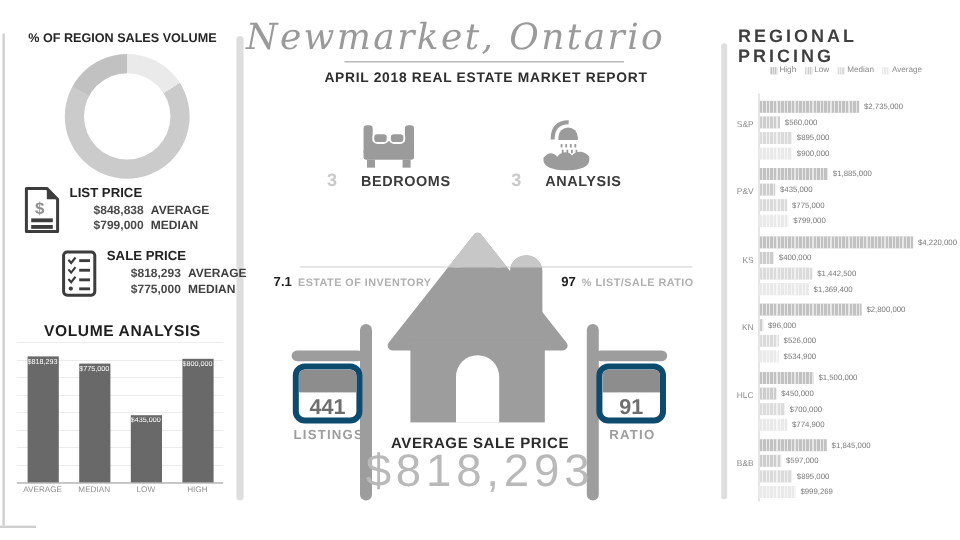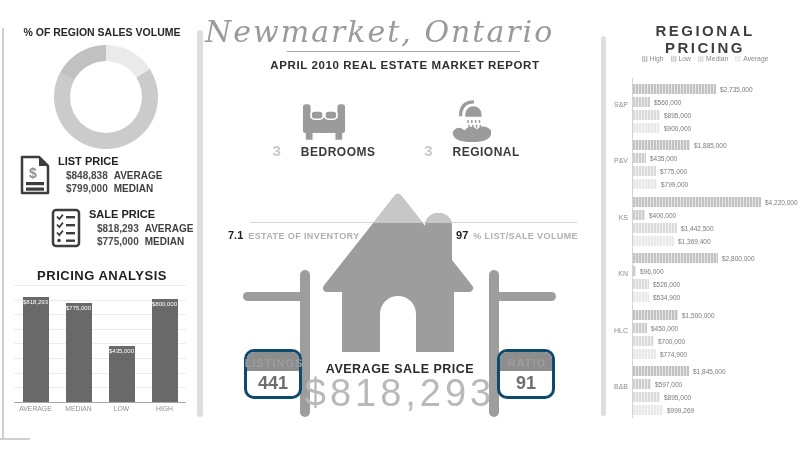--- a/index.html
+++ b/index.html
@@ -9,21 +9,21 @@
   
   .edge-line{background:#cfcfcf;}
   .sep{background:#dedede;border-radius:3px;}
   
   .lp-title{left:10px;top:26px;width:184px;text-align:center;font-size:10.5px;font-weight:bold;color:#262626;}
   .donut{left:54px;top:45px;width:104px;height:104px;border-radius:50%;}
   .donut-hole{position:absolute;left:16px;top:16px;width:72px;height:72px;border-radius:50%;background:#fff;}
   .price-block{display:flex;align-items:flex-start;}
   .pb-text{margin-left:8px;}
   .pb-title{font-size:11px;font-weight:bold;color:#222;margin-bottom:2px;}
-  .pb-row{font-size:10px;font-weight:bold;color:#4a4a4a;margin-left:8px;line-height:13px;}
+  .pb-row{font-size:10px;font-weight:bold;color:#4a4a4a;margin-left:20px;line-height:13px;}
   .pb-row .lbl{margin-left:6px;color:#3f3f3f;}
   .pa-title{left:10px;top:268px;width:184px;text-align:center;font-size:13px;font-weight:bold;color:#1f1f1f;letter-spacing:.5px;}
   #pa-chart{left:14px;top:285px;width:172px;height:117px;display:flex;align-items:flex-end;
             justify-content:space-around;border-bottom:1px solid #a6a6a6;
             background-image:repeating-linear-gradient(to bottom,#ececec 0,#ececec 1px,transparent 1px,transparent 14.6px);}
   .pa-bar{width:26px;background:#696969;}
   .pa-bar-label{display:block;font-size:6px;color:#fff;text-align:center;margin-top:2px;white-space:nowrap;overflow:hidden;}
   #pa-xlabels{left:14px;top:405px;width:172px;display:flex;justify-content:space-around;}
   .pa-xlabel{width:40px;text-align:center;font-size:6.8px;color:#8f8f8f;}
   
@@ -35,29 +35,29 @@
   .stat-label-row{text-align:center;white-space:nowrap;}
   .stat-count{font-size:15px;font-weight:bold;color:#c9c9c9;margin-right:6px;}
   .stat-word{font-size:12px;font-weight:bold;color:#3b3b3b;letter-spacing:.5px;padding-left:14px;}
   .inv-line{left:250px;top:222px;width:327px;height:1px;background:#d6d6d6;}
   .inv-text{left:228px;top:225px;white-space:nowrap;}
   .ratio-text{left:430px;top:225px;width:148px;text-align:right;white-space:nowrap;}
   .metric-num{font-size:11px;font-weight:bold;color:#1d1d1d;margin-right:5px;}
   .metric-lbl{font-size:9px;font-weight:bold;color:#b0b0b0;letter-spacing:.4px;}
   .pole{background:#9d9d9d;border-radius:5px;width:10px;height:147px;top:270px;}
   .arm{background:#9d9d9d;border-radius:4.5px;width:60px;height:9px;top:292px;}
-  .signbox{width:58px;height:50px;top:303px;border:3px solid #0c4a6e;border-radius:10px;background:#fff;
-           box-sizing:border-box;overflow:hidden;margin-top:46px;}
+  .signbox{width:58px;height:50px;top:303px;border:5px solid #0c4a6e;border-radius:10px;background:#fff;
+           box-sizing:border-box;overflow:hidden;}
   .sign-head{height:19px;background:#8d8d8d;}
   .sign-num{text-align:center;font-size:18px;font-weight:bold;color:#6e6e6e;line-height:24px;}
   .sign-caption{top:357px;width:80px;text-align:center;font-size:11px;font-weight:bold;color:#9d9d9d;letter-spacing:1px;}
   .avg-label{left:300px;top:362px;width:200px;text-align:center;font-size:12.5px;font-weight:bold;color:#2b2b2b;letter-spacing:.5px;}
   .big-price{left:270px;top:372px;width:260px;text-align:center;font-size:38px;color:#b9b9b9;letter-spacing:4px;}
   
-  .rp-title{left:615px;top:22px;width:180px;text-align:center;font-size:15px;font-weight:bold;color:#3f3f3f;letter-spacing:2.5px;}
+  .rp-title{left:615px;top:22px;width:180px;font-size:15px;font-weight:bold;color:#3f3f3f;letter-spacing:2.5px;}
   #rp-legend{left:610px;top:55px;width:190px;display:flex;justify-content:center;align-items:center;gap:7px;}
   .rp-legend-item{display:flex;align-items:center;gap:2px;}
   .rp-marker{width:6px;height:6px;
      background-image:repeating-linear-gradient(90deg,rgba(255,255,255,0) 0 1px,rgba(255,255,255,.6) 1px 2px);}
   .rp-legend-text{font-size:6.8px;color:#8a8a8a;}
   #rp-chart{left:600px;top:78px;width:200px;height:340px;}
   .rp-axis{position:absolute;left:32px;top:0;bottom:0;width:1px;background:#d4d4d4;}
   .rp-group{position:absolute;left:0;width:100%;}
   .rp-region{position:absolute;left:0;top:17px;width:28px;text-align:right;font-size:7px;color:#8a8a8a;}
   .rp-row{display:flex;align-items:center;height:10px;margin-bottom:3px;padding-left:33px;}
@@ -111,21 +111,21 @@
         <rect x="15" y="31.5" width="9" height="2.4"></rect>
       </g>
     </svg>
     <div class="pb-text">
       <div class="pb-title">SALE PRICE</div>
       <div class="pb-row"><span>$818,293</span><span class="lbl">AVERAGE</span></div>
       <div class="pb-row"><span>$775,000</span><span class="lbl">MEDIAN</span></div>
     </div>
   </div>
 
-  <div class="abs pa-title">PRICING ANALYSIS</div>
+  <div class="abs pa-title">VOLUME ANALYSIS</div>
   <div class="abs" id="pa-chart">
       <div class="pa-bar" style="height: 105px; background: rgb(105, 105, 105);">
         <span class="pa-bar-label">$818,293</span>
       </div>
       <div class="pa-bar" style="height: 99px; background: rgb(105, 105, 105);">
         <span class="pa-bar-label">$775,000</span>
       </div>
       <div class="pa-bar" style="height: 56px; background: rgb(105, 105, 105);">
         <span class="pa-bar-label">$435,000</span>
       </div>
@@ -135,21 +135,21 @@
     </div>
   <div class="abs" id="pa-xlabels">
       <div class="pa-xlabel">AVERAGE</div>
       <div class="pa-xlabel">MEDIAN</div>
       <div class="pa-xlabel">LOW</div>
       <div class="pa-xlabel">HIGH</div>
     </div>
 
   <div class="abs script-title">Newmarket, Ontario</div>
   <div class="abs script-underline"></div>
-  <div class="abs report-title">APRIL 2010 REAL ESTATE MARKET REPORT</div>
+  <div class="abs report-title">APRIL 2018 REAL ESTATE MARKET REPORT</div>
 
   <svg class="abs" style="left:302px;top:104px;" width="44" height="37" viewBox="0 0 46 38" fill="#9b9b9b">
     <rect x="1" y="0" width="8" height="26" rx="3"></rect>
     <rect x="37" y="0" width="8" height="26" rx="3"></rect>
     <rect x="7" y="14" width="32" height="9"></rect>
     <rect x="9.5" y="7" width="12.5" height="8.5" rx="3.5" stroke="#fff" stroke-width="1.6"></rect>
     <rect x="24" y="7" width="12.5" height="8.5" rx="3.5" stroke="#fff" stroke-width="1.6"></rect>
     <rect x="1" y="21" width="44" height="9" rx="2"></rect>
     <rect x="4" y="30" width="7" height="7"></rect>
     <rect x="35" y="30" width="7" height="7"></rect>
@@ -170,29 +170,29 @@
         <rect x="22" y="26" width="1.6" height="3"></rect>
       <rect x="26" y="26" width="1.6" height="3"></rect>
         <rect x="30" y="26" width="1.6" height="3"></rect>
       <rect x="19" y="31" width="1.6" height="3"></rect>
         <rect x="23" y="31" width="1.6" height="3"></rect>
       <rect x="27" y="31" width="1.6" height="3"></rect>
     </g>
     <path d="M2,33 C7,27 11,29 14,32 C18,27 24,27 27,31 C31,26 38,27 42,32 L42,35 C42,41 34,44 22,44 C10,44 2,41 2,35 Z"></path>
   </svg>
   <div class="abs stat-label-row" style="left:412px;top:142px;width:120px;">
-    <span class="stat-count">3</span><span class="stat-word">REGIONAL</span>
+    <span class="stat-count">3</span><span class="stat-word">ANALYSIS</span>
   </div>
 
   <div class="abs inv-line"></div>
   <div class="abs inv-text">
     <span class="metric-num">7.1</span><span class="metric-lbl">ESTATE OF INVENTORY</span>
   </div>
   <div class="abs ratio-text">
-    <span class="metric-num">97</span><span class="metric-lbl">% LIST/SALE VOLUME</span>
+    <span class="metric-num">97</span><span class="metric-lbl">% LIST/SALE RATIO</span>
   </div>
 
   <svg class="abs" style="left:322px;top:160px;" width="160" height="200" viewBox="0 0 160 200">
     <defs>
         <clipPath id="above-line">
           <rect x="0" y="0" width="160" height="63"></rect>
         </clipPath>
       </defs>
     <g fill="#9d9d9d">
       <rect x="103" y="53" width="27" height="76" rx="13"></rect>

